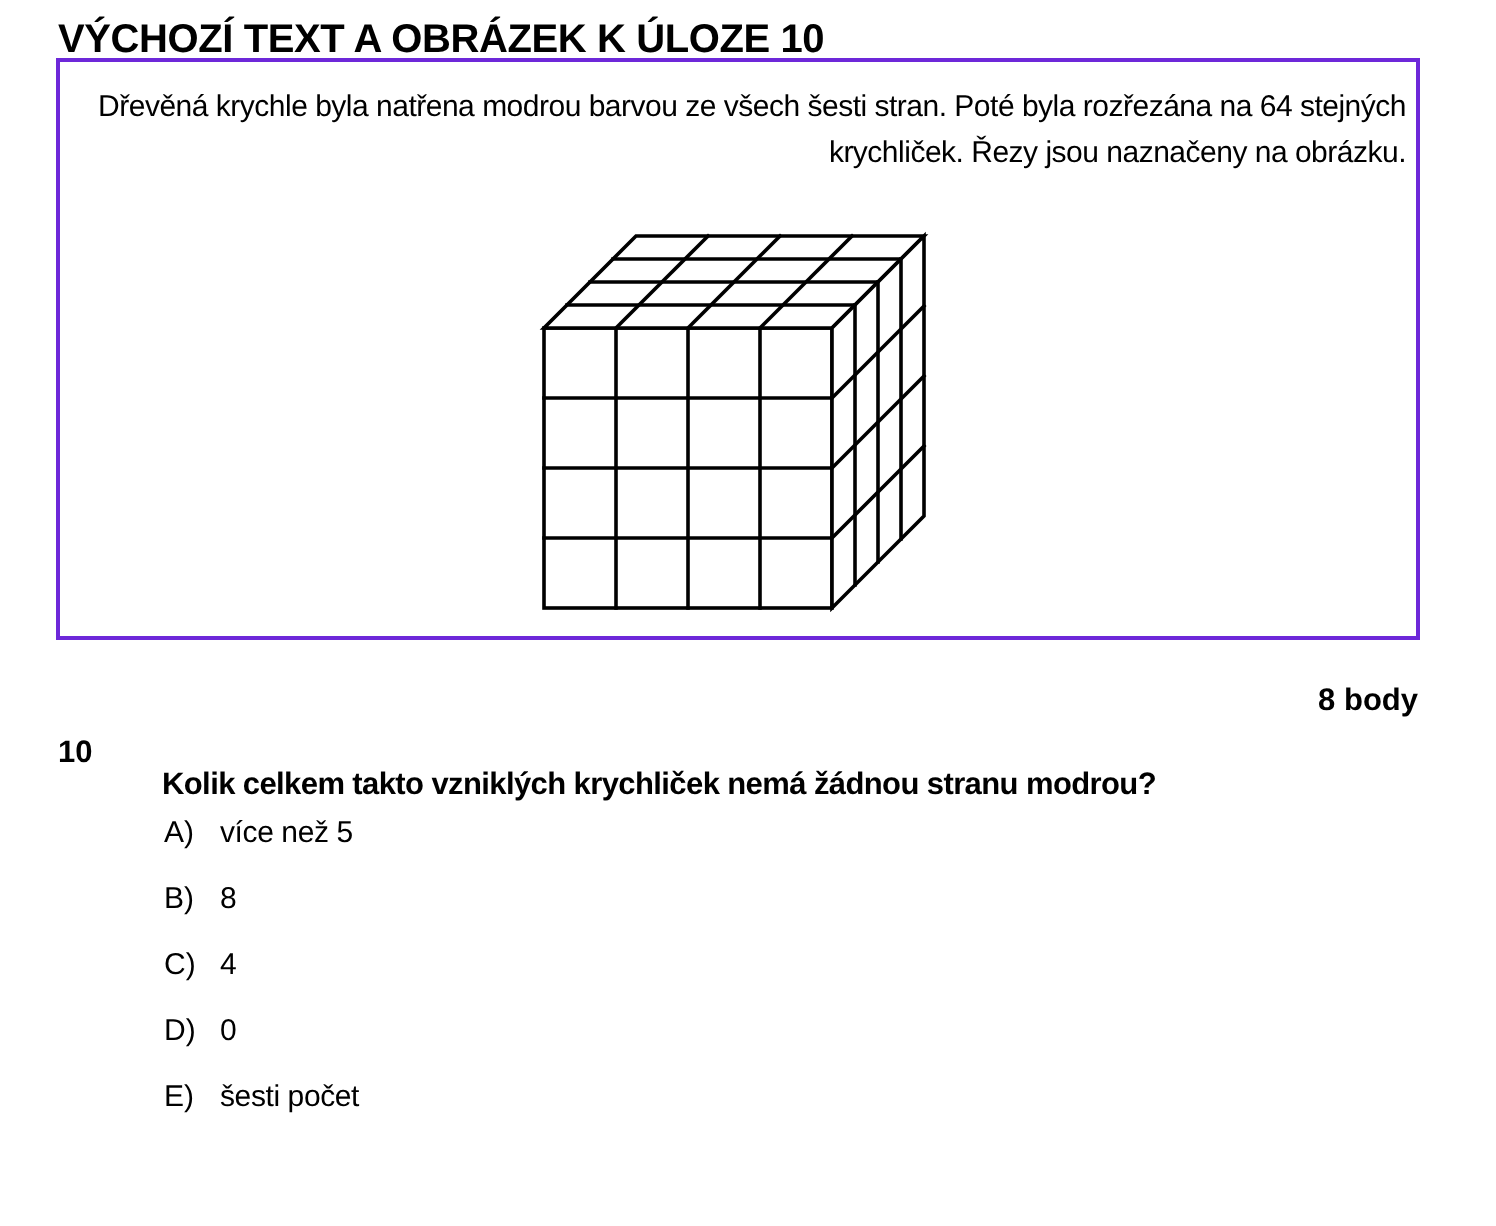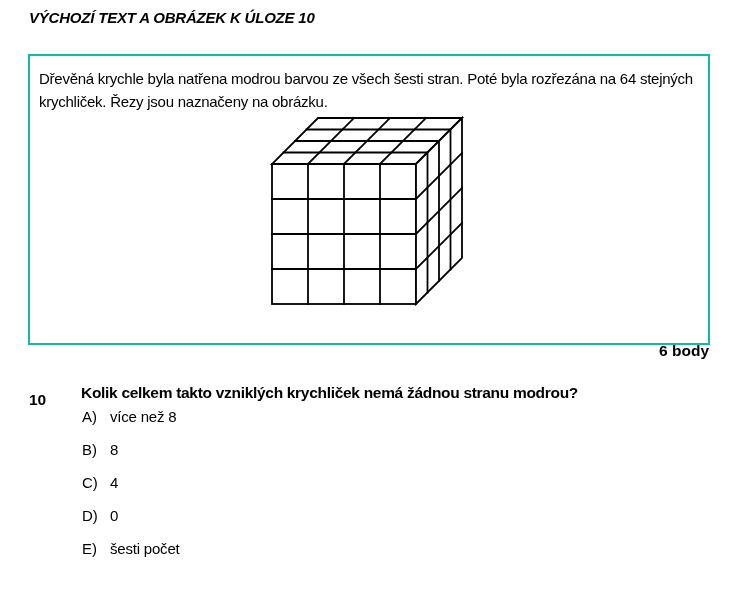--- a/index.html
+++ b/index.html
@@ -3,46 +3,45 @@
   <meta charset="utf-8">
   <style>
     html, body { margin: 0; padding: 0; background: #ffffff; }
     body {
       width: 748px; height: 613px; position: relative; overflow: hidden;
       font-family: "Liberation Sans", "DejaVu Sans", sans-serif;
       color: #000000;
     }
     .heading {
       position: absolute; left: 29px; top: 9px;
-      font-size: 15px; font-weight: bold; letter-spacing: -0.2px;
+      font-size: 20px; font-weight: bold; letter-spacing: -0.2px;
       white-space: nowrap;
-      font-style: italic;
     }
     .source-box {
-      position: absolute; left: 28px; top: 54px;
+      position: absolute; left: 28px; top: 29px;
       width: 678px; height: 287px;
-      border: 2px solid #14b8a6; box-sizing: content-box;
+      border: 2px solid #6d28d9; box-sizing: content-box; text-align: right;
     }
     .intro {
       position: absolute; left: 9px; top: 11px; width: 664px;
       font-size: 15px; line-height: 23px; letter-spacing: -0.25px;
       margin: 0;
     }
     .cube {
       position: absolute; left: 0; top: 0;
     }
     .points {
       position: absolute; right: 39px; top: 342px;
       font-size: 15.5px; font-weight: bold; white-space: nowrap;
     }
     .question {
       position: absolute; left: 29px; top: 368px; width: 690px;
       font-size: 15.5px; font-weight: bold; white-space: nowrap;
     }
-    .q-number { position: absolute; left: 0; top: 0; margin-top: 23px; }
+    .q-number { position: absolute; left: 0; top: 0; }
     .q-text { position: absolute; left: 52px; top: 16px; letter-spacing: -0.3px; }
     .options {
       position: absolute; left: 82px; top: 408px;
       list-style: none; margin: 0; padding: 0;
       font-size: 15px;
     }
     .option {
       position: relative; height: 33px; white-space: nowrap;
     }
     .opt-letter { position: absolute; left: 0; top: 0; }
@@ -83,31 +82,31 @@
     <line x1="427.5" y1="152.5" x2="427.5" y2="292.5"></line>
     <line x1="439" y1="141" x2="439" y2="281"></line>
     <line x1="450.5" y1="129.5" x2="450.5" y2="269.5"></line>
 
     <line x1="416" y1="199" x2="462" y2="153"></line>
     <line x1="416" y1="234" x2="462" y2="188"></line>
     <line x1="416" y1="269" x2="462" y2="223"></line>
   </g>
 </svg>
 
-<div class="points">6 body</div>
+<div class="points">8 body</div>
 
 <div class="question">
   <span class="q-number">10</span>
   <span class="q-text">Kolik celkem takto vzniklých krychliček nemá žádnou stranu modrou?</span>
 </div>
 
 <ul class="options">
   <li class="option">
     <span class="opt-letter">A)</span>
-    <span class="opt-text">více než 8</span>
+    <span class="opt-text">více než 5</span>
   </li>
   <li class="option">
     <span class="opt-letter">B)</span>
     <span class="opt-text">8</span>
   </li>
   <li class="option">
     <span class="opt-letter">C)</span>
     <span class="opt-text">4</span>
   </li>
   <li class="option">

